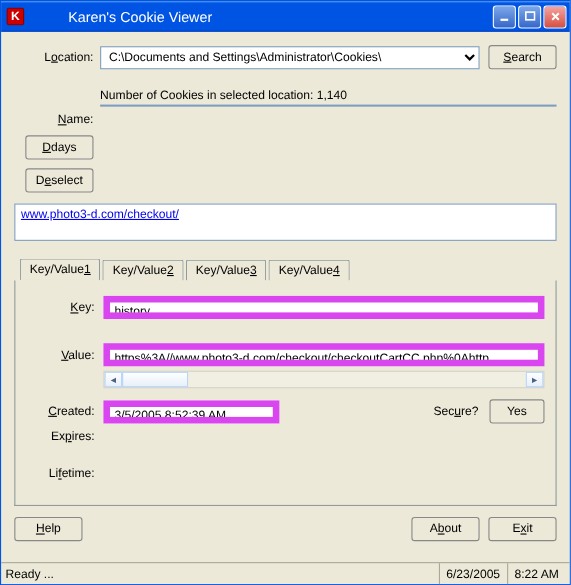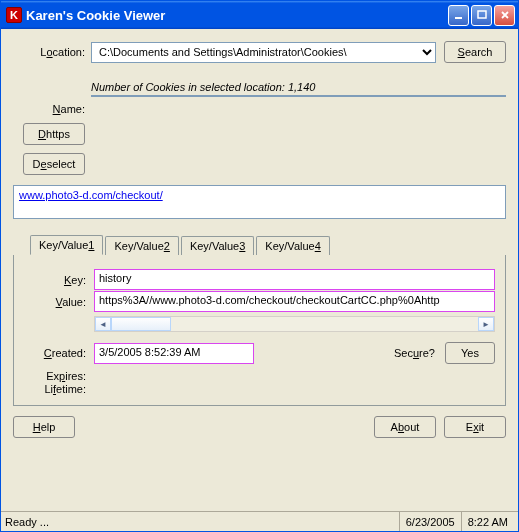--- a/index.html
+++ b/index.html
@@ -1,20 +1,20 @@
 <!DOCTYPE html>
 <html><head>
 <meta charset="utf-8">
 <style>
 * { box-sizing: border-box; font-family: Tahoma, sans-serif; font-size: 11px; }
 body { margin: 0; padding: 0; background: #ece9d8; }
 .window { width: 519px; height: 532px; border: 1px solid #0054e3; background: #ece9d8; display: flex; flex-direction: column; }
 .titlebar { height: 28px; background: linear-gradient(to bottom, #3f8cf3 0%, #0054e3 8%, #0054e3 92%, #0040c0 100%); display: flex; align-items: center; padding: 0 3px 0 5px; color: white; }
 .titlebar-icon { width: 16px; height: 16px; background: #c00; color: white; font-weight: bold; display: flex; align-items: center; justify-content: center; margin-right: 4px; border-radius: 2px; border: 1px solid #800; }
-.titlebar-text { font-weight: bold; font-size: 13px; flex: 1; }
+.titlebar-text { font-weight: normal; font-size: 13px; flex: 1; margin-left: 36px; }
 .titlebar-btns { display: flex; gap: 2px; }
 .tbtn { width: 21px; height: 21px; background: linear-gradient(to bottom, #7ba7e8, #3667c9); border: 1px solid #fff; border-radius: 3px; color: white; display: flex; align-items: center; justify-content: center; font-weight: bold; cursor: pointer; }
 .tbtn.close { background: linear-gradient(to bottom, #f5a3a0, #d64f3f); }
 .content { flex: 1; padding: 12px 12px 4px 12px; display: flex; flex-direction: column; }
 .row { display: flex; align-items: center; margin-bottom: 6px; }
 .lbl { width: 78px; text-align: right; padding-right: 6px; }
 .lbl u { text-decoration: underline; }
 .btn { background: #ece9d8; border: 1px solid #888; border-radius: 3px; padding: 2px 4px; min-width: 62px; height: 22px; cursor: pointer; text-align: center; display: inline-flex; align-items: center; justify-content: center; }
 select, input[type=text] { border: 1px solid #7f9db9; background: white; padding: 2px 3px; height: 21px; }
 .combo { flex: 1; margin-right: 8px; }
@@ -22,36 +22,36 @@
 .listbox-inner { position: absolute; left: 0; right: 16px; top: 0; bottom: 0; overflow: hidden; }
 .scrollbar { position: absolute; right: 0; top: 0; bottom: 0; width: 16px; background: #f1efe2; border-left: 1px solid #d4d0c8; }
 .sb-btn { width: 15px; height: 16px; background: linear-gradient(to bottom,#fefefe,#e7f0fa); border: 1px solid #b8d6fb; display: flex; align-items: center; justify-content: center; color: #4d6185; position: absolute; font-size: 8px; }
 .sb-btn.up { top: 0; }
 .sb-btn.dn { bottom: 0; }
 .lefcol { display: flex; flex-direction: column; align-items: flex-end; gap: 8px; width: 78px; padding-right: 6px; }
 .name-row { display: flex; align-items: flex-start; }
 .avail { height: 34px; border: 1px solid #7f9db9; background: white; flex: 1; padding: 3px 5px; }
 .avail a { color: #0000ee; text-decoration: underline; }
 .tabset { margin-top: 10px; border: 1px solid #919b9c; border-top: none; position: relative; padding: 14px 10px 10px 10px; }
-.tabs { position: absolute; top: -20px; left: 16px; display: flex; }
+.tabs { position: absolute; top: -20px; left: 4px; display: flex; }
 .tab { border: 1px solid #919b9c; border-bottom: none; background: #ece9d8; padding: 2px 8px; margin-right: 2px; border-radius: 2px 2px 0 0; cursor: pointer; position: relative; top: 1px; height: 19px; display: flex; align-items: center; }
 .tab.active { background: #ece9d8; border-bottom: 1px solid #ece9d8; height: 20px; top: 0; }
-.field { display: flex; align-items: center; margin-bottom: 1px; }
+.field { display: flex; align-items: center; margin-bottom: 22px; }
 .flbl { width: 70px; text-align: right; padding-right: 8px; }
-.finput { flex: 1; border: 1px solid #d946ef; background: white; padding: 2px 4px; height: 21px; overflow: hidden; white-space: nowrap; }
+.finput { flex: 1; border: 6px solid #d946ef; background: white; padding: 2px 4px; height: 21px; overflow: hidden; white-space: nowrap; }
 .hscroll { height: 16px; border: 1px solid #d4d0c8; background: #f1efe2; display: flex; margin-top: 2px; position: relative; }
 .hs-btn { width: 16px; height: 14px; background: linear-gradient(to bottom,#fefefe,#e7f0fa); border: 1px solid #b8d6fb; display:flex; align-items:center; justify-content:center; font-size:8px; color:#4d6185; }
 .hs-thumb { width: 60px; height: 14px; background: linear-gradient(to bottom,#fefefe,#e7f0fa); border: 1px solid #b8d6fb; }
 .hs-track { flex: 1; }
 .secure-row { display: flex; align-items: center; }
 .botbtns { display: flex; justify-content: space-between; margin-top: 4px; padding: 0; }
 .statusbar { height: 20px; border-top: 1px solid #aca899; display: flex; align-items: center; padding: 0 4px; font-size: 11px; }
 .statusbar .sp { flex: 1; }
 .sb-cell { border-left: 1px solid #aca899; padding: 0 6px; height: 100%; display: flex; align-items: center; }
-.count-label { font-size: 11px; padding-bottom: 2px; font-style: italic; }
+.count-label { font-size: 11px; padding-bottom: 2px; }
 .listcol { flex: 1; display: flex; flex-direction: column; }
 svg { display: block; }
 </style>
 </head>
 <body>
 
 <div class="window">
   <div class="titlebar">
     <div class="titlebar-icon">K</div>
     <div class="titlebar-text">Karen's Cookie Viewer</div>
@@ -90,21 +90,21 @@
 
     <div style="height:12px"></div>
 
     <div class="name-row">
       <div class="lefcol">
         <div class="count-label" style="visibility:hidden">.</div>
         <div><u>N</u><span>ame:</span></div>
         <button class="btn" style="min-width:62px">
             <span></span>
             <u>D</u>
-            <span>https</span>
+            <span>days</span>
           </button>
         <button class="btn" style="min-width:62px">
             <span>D</span>
             <u>e</u>
             <span>select</span>
           </button>
       </div>
       <div class="listcol">
         <div class="count-label">Number of Cookies in selected location: 1,140</div>
         <div class="listbox">
@@ -175,21 +175,21 @@
         <div style="flex:1"></div>
         <div style="margin-right:10px"><span>Sec</span><u>u</u><span>re?</span></div>
         <button class="btn" style="min-width:50px">Yes</button>
       </div>
 
       <div class="field">
         <div class="flbl"><span>Ex</span><u>p</u><span>ires:</span></div>
         <div style="flex:1"></div>
       </div>
 
-      <div class="field" style="margin-bottom:0">
+      <div class="field" style="margin-bottom:12px">
         <div class="flbl"><span>Li</span><u>f</u><span>etime:</span></div>
       </div>
     </div>
 
     <div class="botbtns" style="margin-top:10px">
       <button class="btn">
           <u>H</u>
           <span>elp</span>
         </button>
       <div style="display:flex; gap:8px">

